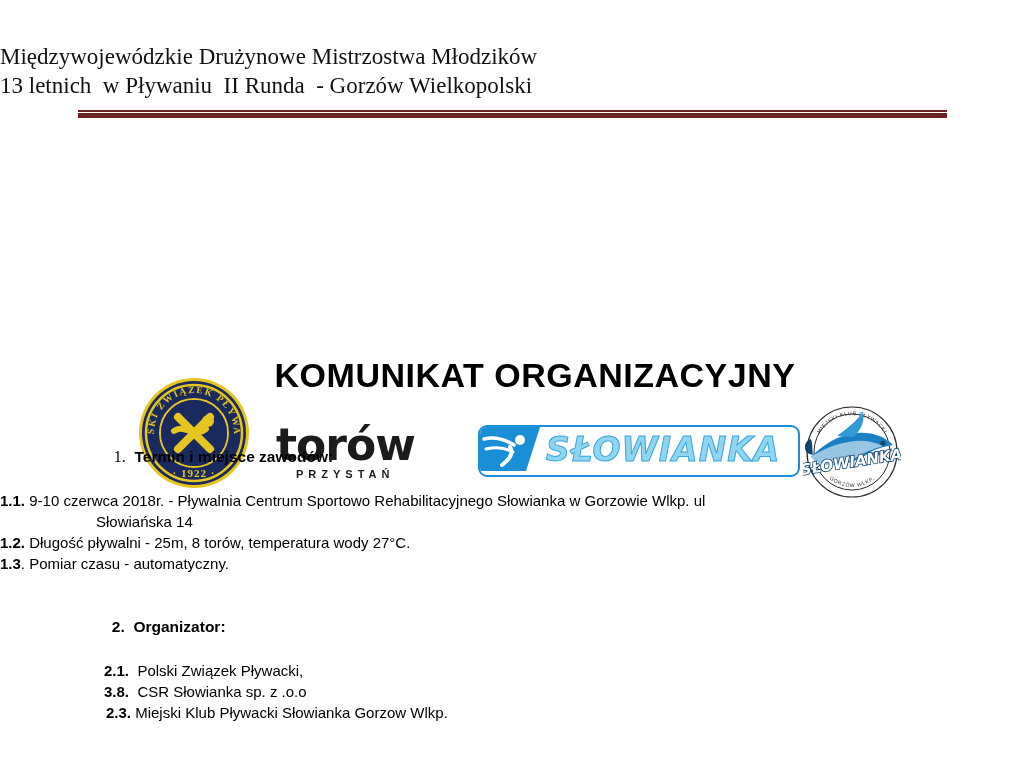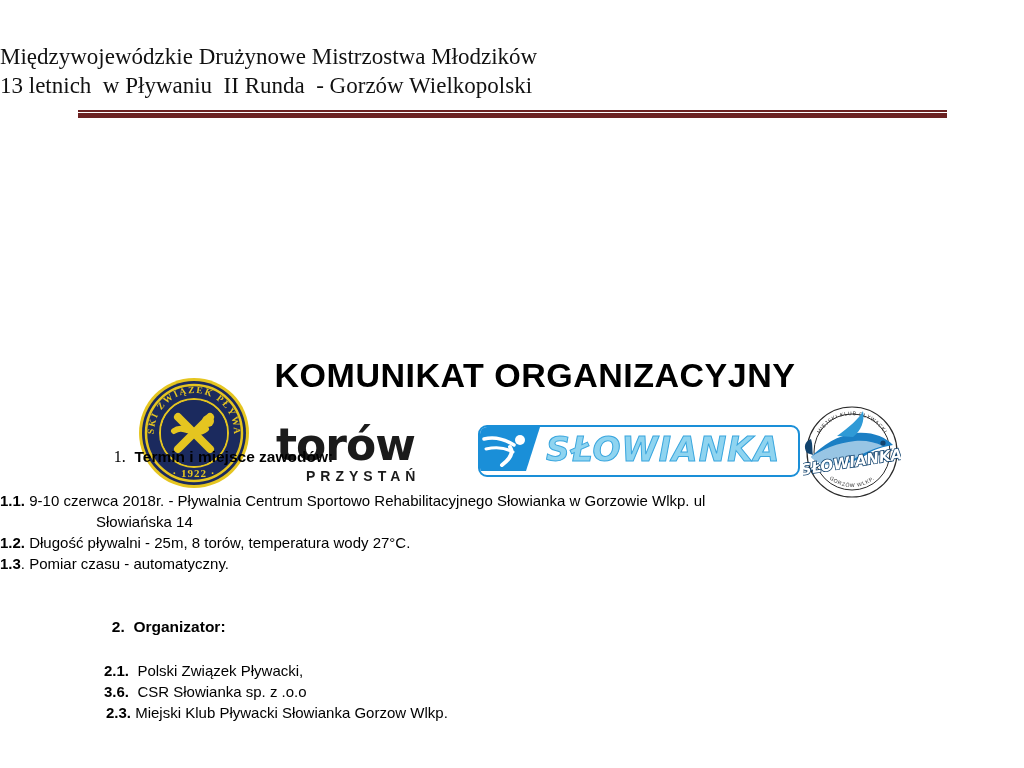--- a/index.html
+++ b/index.html
@@ -80,25 +80,25 @@
     font-family: "DejaVu Sans", sans-serif;
     font-weight: bold;
     font-size: 44px;
     letter-spacing: -1px;
     line-height: 44px;
     color: #1b1b1b;
   }
   .gorzow-sub {
     font-family: "Liberation Sans", sans-serif;
     font-weight: bold;
-    font-size: 14px;
+    font-size: 11px;
     letter-spacing: 5px;
     color: #1b1b1b;
     margin-top: 1px;
-    margin-left: 30px;
+    margin-left: 20px;
   }
 
   
   .logo-slowianka-bar {
     position: absolute;
     left: 478px;
     top: 240px;
     width: 318px;
     height: 48px;
     border: 2px solid #1a8fd8;
@@ -305,21 +305,21 @@
   <div class="section">
     <div class="sec-head ind-head-2">
       <span class="num-bold">2.</span><span>  </span><span class="head-text">Organizator:</span>
     </div>
 
     <div class="item ind-2">
       <span class="it-num">2.1.</span>&nbsp;
       <span>Polski Związek Pływacki,</span>
     </div>
     <div class="item ind-2">
-      <span class="it-num">3.6.</span>&nbsp;
+      <span class="it-num">3.8.</span>&nbsp;
       <span>CSR Słowianka sp. z .o.o</span>
     </div>
     <div class="item" style="padding-left:106px;">
       <span class="it-num">2.3.</span>
       <span>Miejski Klub Pływacki Słowianka Gorzow Wlkp.</span>
     </div>
   </div>
 
   <div class="gap-lg"></div>
 

